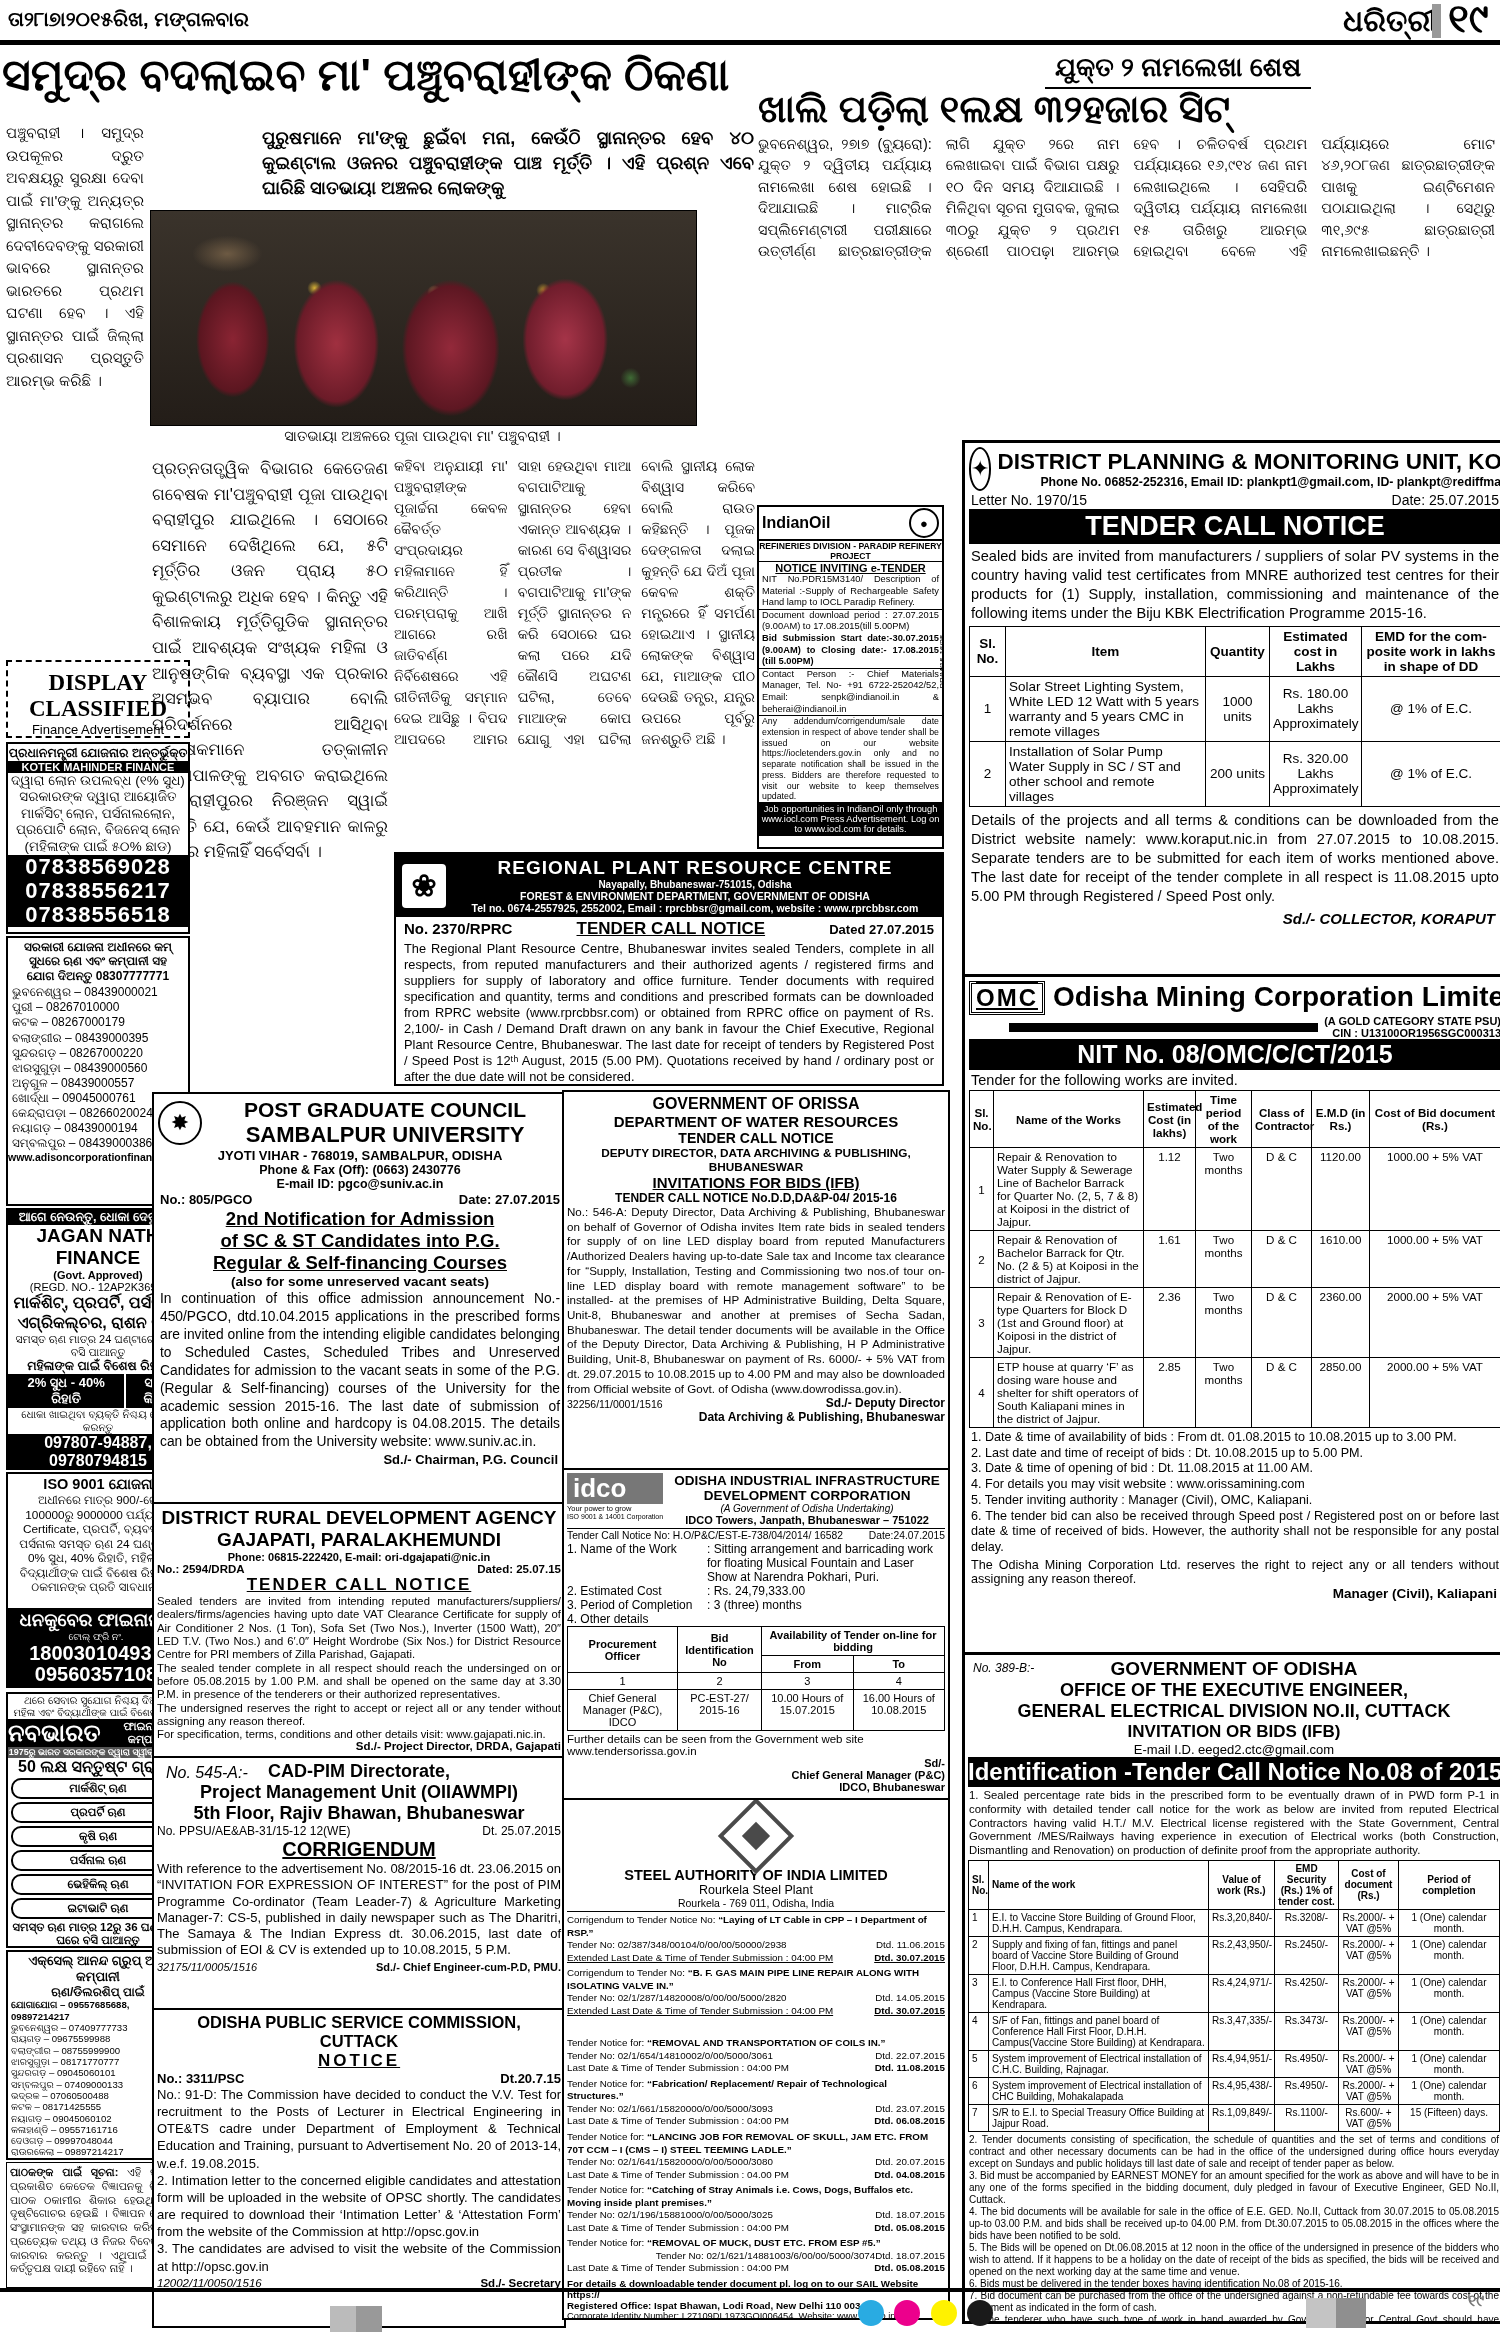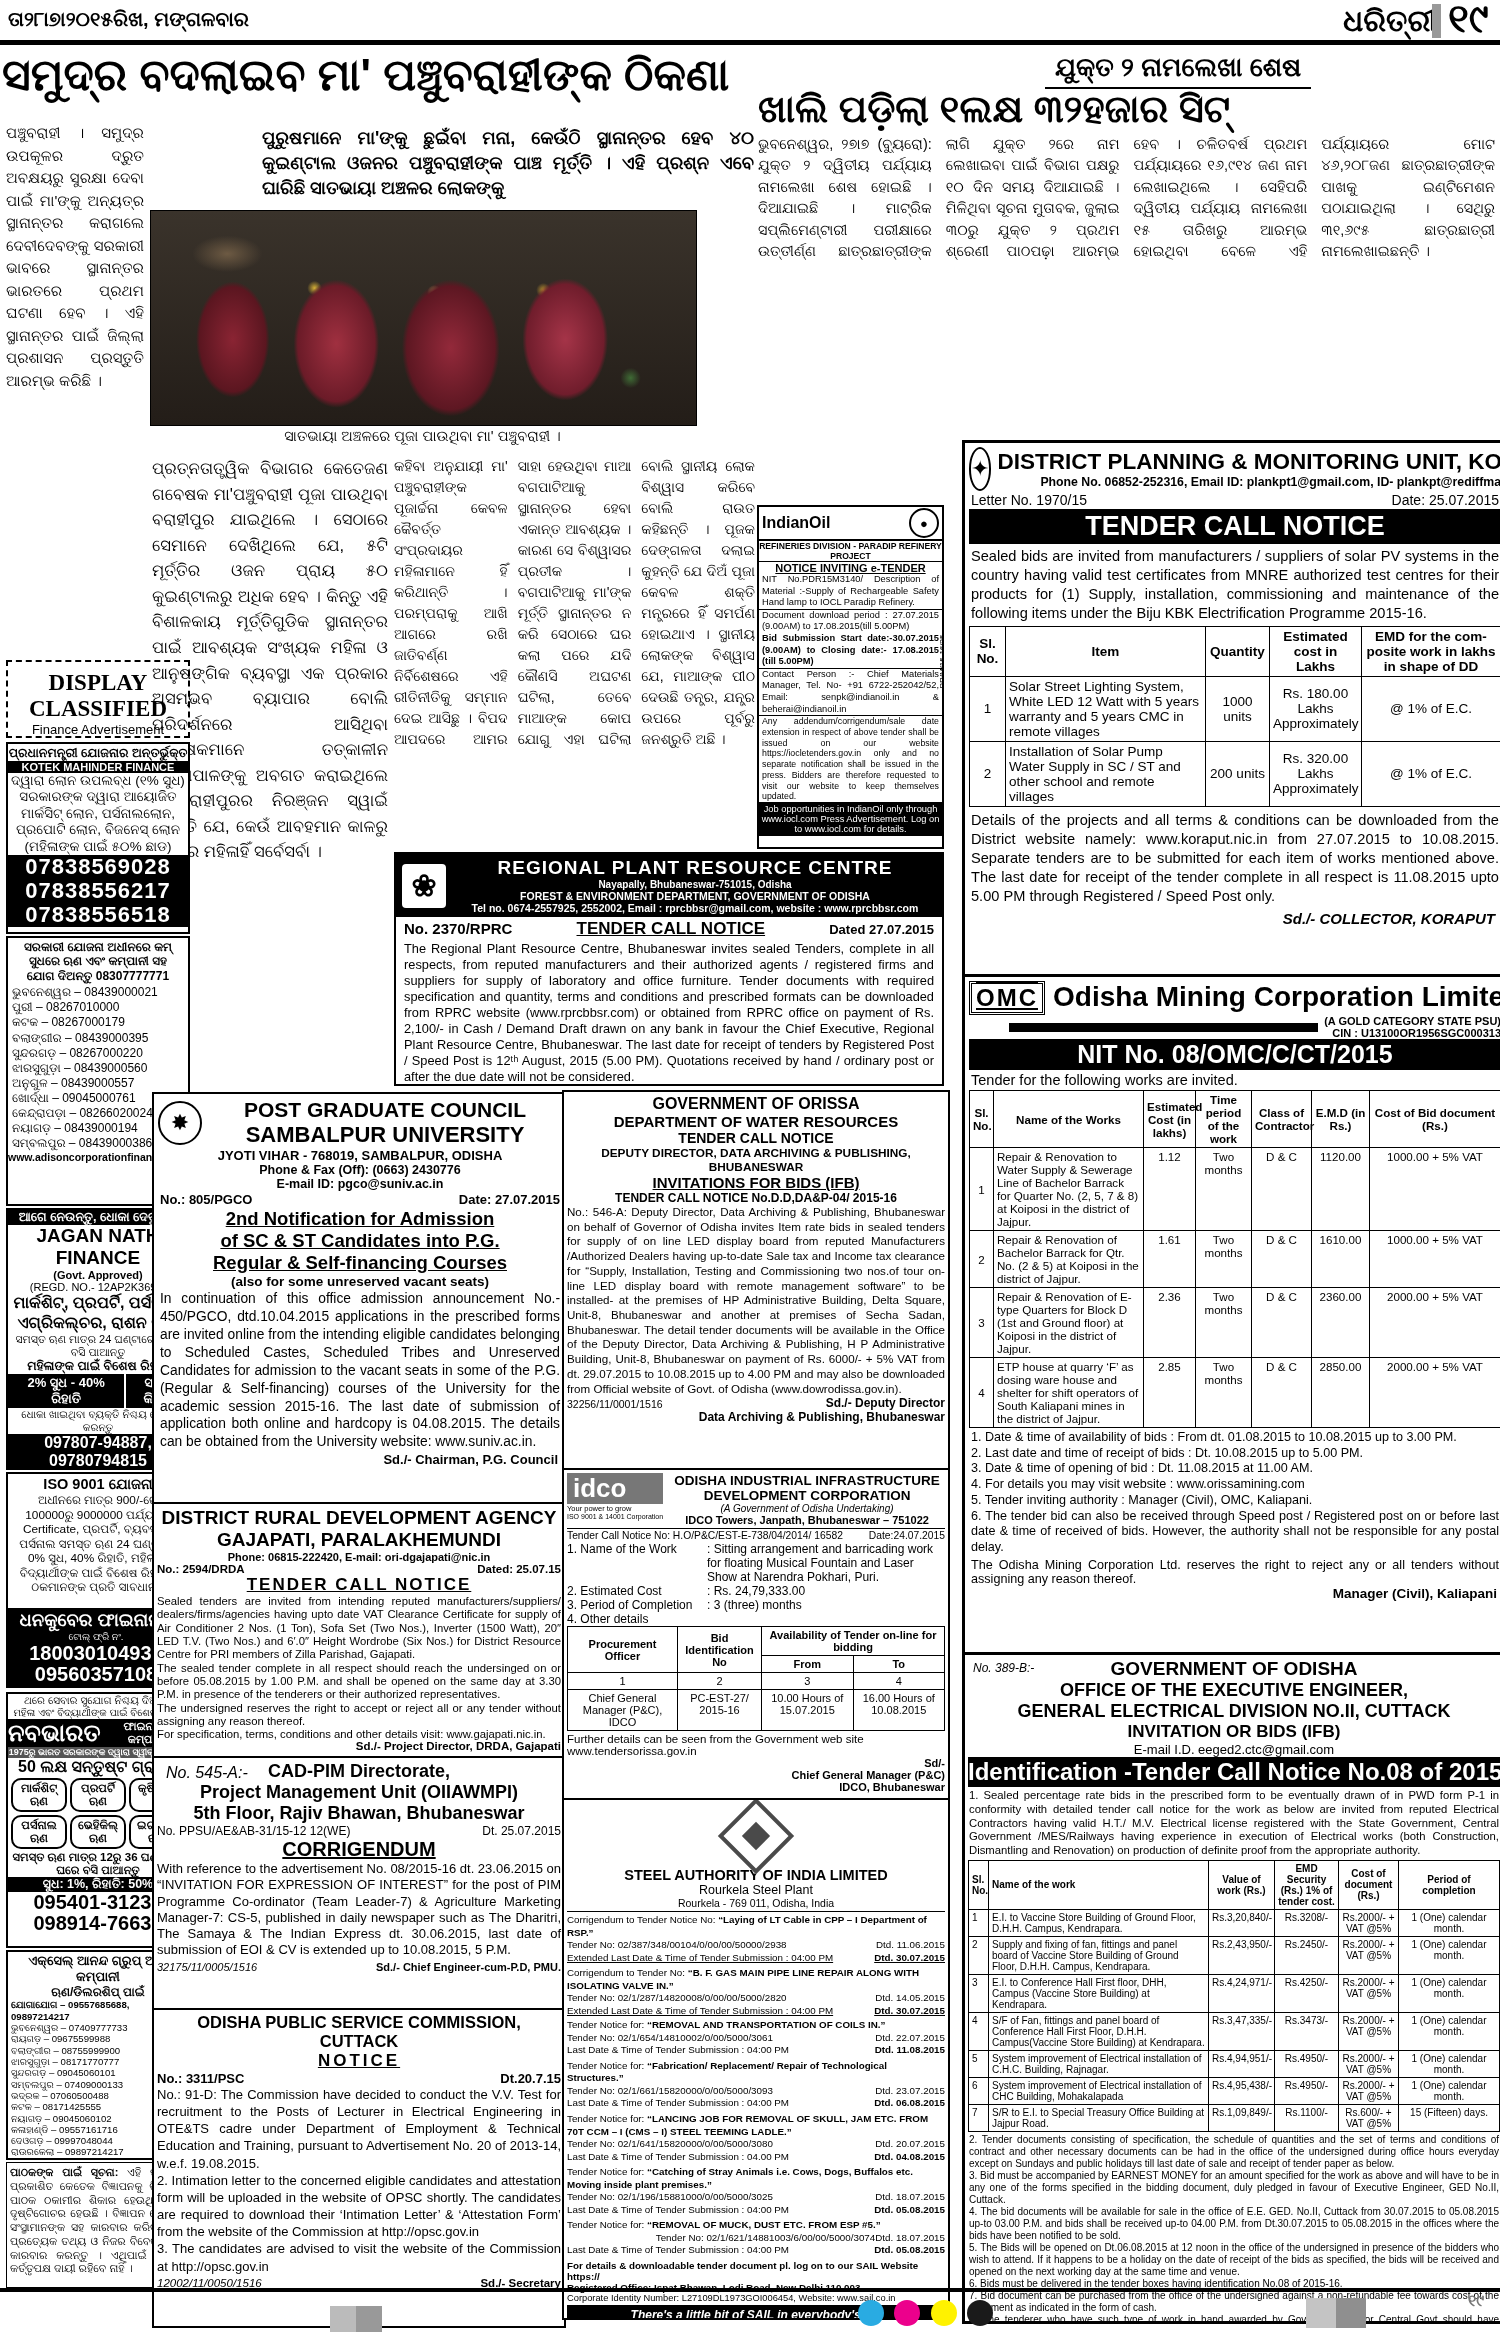--- a/index.html
+++ b/index.html
@@ -139,21 +139,21 @@
 
   <div class="ab bx ovh" style="left:6px;top:1692px;width:180px;height:252px">
     <div class="ctr" style="font-size:10.5px">ଥରେ ସେବାର ସୁଯୋଗ ନିଶ୍ଚୟ ଦିଅନ୍ତୁ</div>
     <div class="ctr" style="font-size:10px">ମହିଳା ଏବଂ ବିଦ୍ୟାର୍ଥୀଙ୍କ ପାଇଁ ବିଶେଷ ରିହାତି</div>
     <div class="bb" style="display:flex;align-items:center;justify-content:center;gap:4px">
       <span style="font-size:24px">ନବଭାରତ</span>
       <span style="font-size:11px">ଫାଇନାନ୍ସ କମ୍ପାନୀ</span>
     </div>
     <div class="gb" style="font-size:9px">1975ରୁ ଭାରତ ସରକାରଙ୍କ ଦ୍ୱାରା ସ୍ୱୀକୃତିପ୍ରାପ୍ତ</div>
     <div class="ctr b" style="font-size:16px">50 ଲକ୍ଷ ସନ୍ତୁଷ୍ଟ ଗ୍ରାହକ</div>
-    <div style="display:grid;grid-template-columns:1fr 1fr 1fr;gap:3px;padding:2px 3px">
+    <div style="display:grid;grid-template-columns:1fr;gap:3px;padding:2px 3px">
       <div class="chip">ମାର୍କଶିଟ୍ ଋଣ</div>
       <div class="chip">ପ୍ରପର୍ଟି ଋଣ</div>
       <div class="chip">କୃଷି ଋଣ</div>
       <div class="chip">ପର୍ସନାଲ ଋଣ</div>
       <div class="chip">ଭେହିକିଲ୍ ଋଣ</div>
       <div class="chip">ଇଟାଭାଟି ଋଣ</div>
     </div>
     <div class="ctr b" style="font-size:11.5px">ସମସ୍ତ ଋଣ ମାତ୍ର 12ରୁ 36 ଘଣ୍ଟାରେ ଘରେ ବସି ପାଆନ୍ତୁ</div>
     <div class="bb" style="font-size:12.5px">ସୁଧ: 1%, ରିହାତି: 50%</div>
     <div class="ctr b pre" style="font-size:20px;line-height:1.05">095401-31231
@@ -637,21 +637,21 @@
       <div><span>Corrigendum to Tender No:</span> <span class="b">“B. F. GAS MAIN PIPE LINE REPAIR ALONG WITH ISOLATING VALVE IN.”</span></div>
       <div style="display:flex;justify-content:space-between">
           <span>Tender No:  02/1/287/14820008/0/00/00/5000/2820</span>
           <span>Dtd. 14.05.2015</span>
         </div>
       <div class="u" style="display:flex;justify-content:space-between">
           <span>Extended Last Date &amp; Time of Tender Submission : 04:00 PM</span>
           <span class="b">Dtd. 30.07.2015</span>
         </div>
     </div>
-    <div style="font-size:9.8px;line-height:1.28;padding-top:2px">
+    <div style="font-size:9.8px;line-height:1.28;padding-top:20px">
       <div><span>Tender Notice for:</span> <span class="b">“REMOVAL AND TRANSPORTATION OF COILS IN.”</span></div>
       <div style="display:flex;justify-content:space-between">
           <span>Tender No:  02/1/654/14810002/0/00/5000/3061</span>
           <span>Dtd. 22.07.2015</span>
         </div>
       <div style="display:flex;justify-content:space-between">
           <span>Last Date &amp; Time of Tender Submission : 04:00 PM</span>
           <span class="b">Dtd. 11.08.2015</span>
         </div>
     </div>

